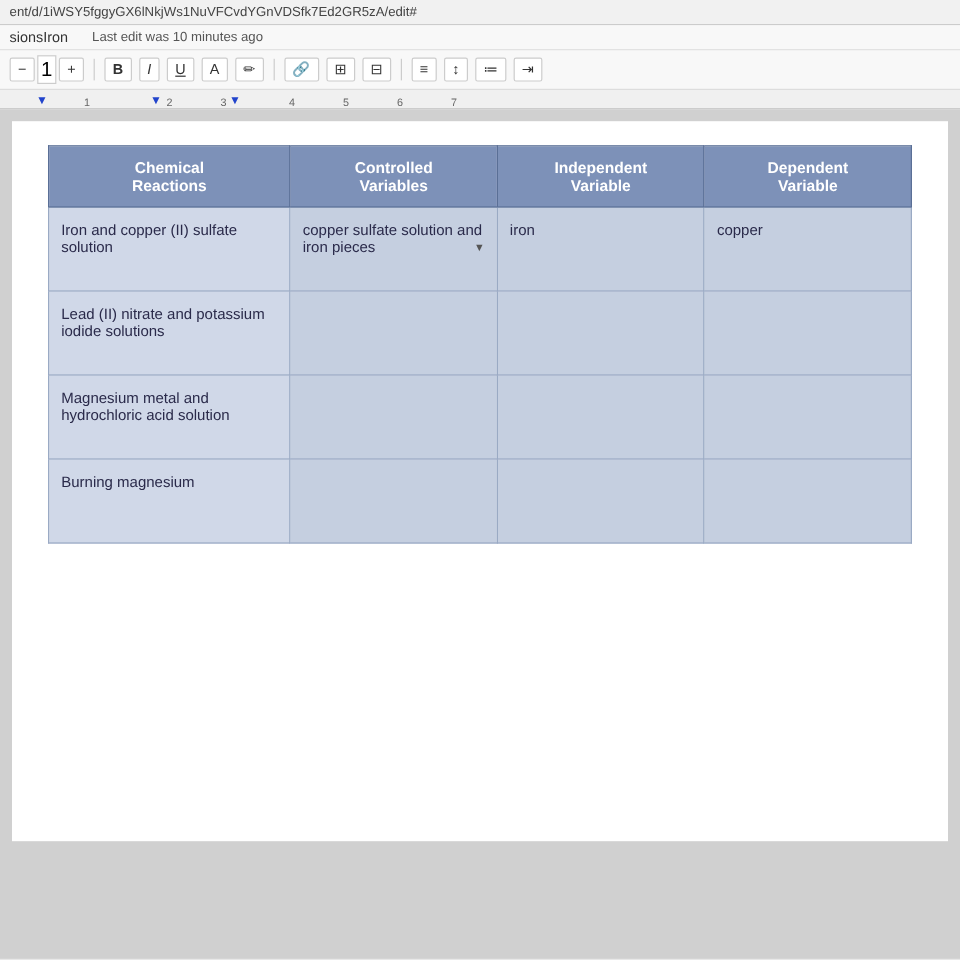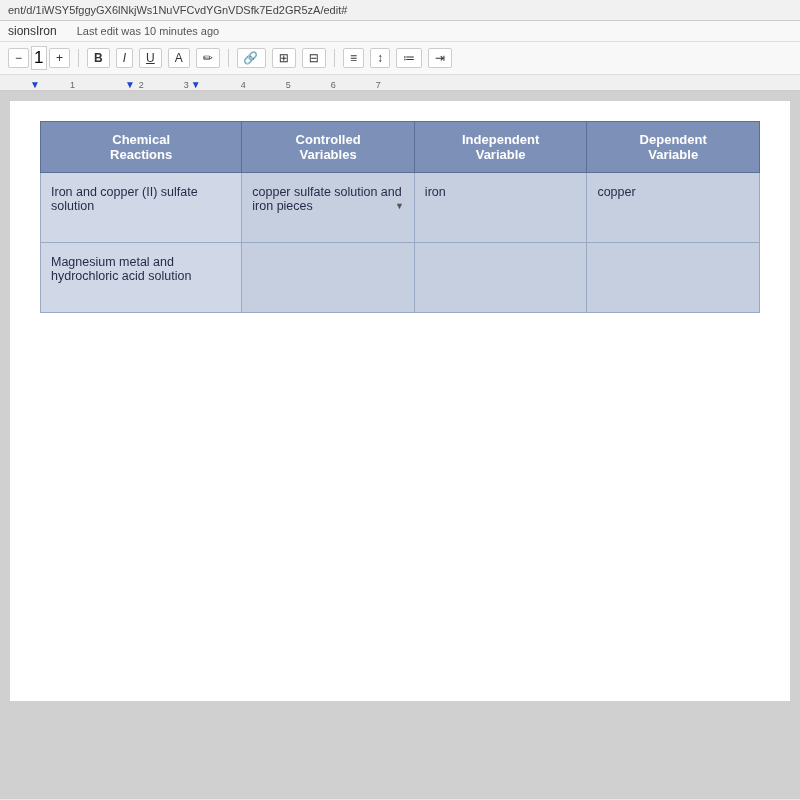--- a/index.html
+++ b/index.html
@@ -240,21 +240,33 @@
         </tr>
       </thead>
       <tbody id="table-body">
       <tr>
             <td>Iron and copper (II) sulfate solution</td>
             <td>copper sulfate solution and iron pieces<span class="dropdown-arrow">▼</span></td>
             <td>iron</td>
             <td>copper</td>
           </tr>
           <tr>
+            <td>Lead (II) nitrate and potassium iodide solutions</td>
+            <td></td>
+            <td></td>
+            <td></td>
+          </tr>
+          <tr>
             <td>Magnesium metal and hydrochloric acid solution</td>
+            <td></td>
+            <td></td>
+            <td></td>
+          </tr>
+          <tr>
+            <td>Burning magnesium</td>
             <td></td>
             <td></td>
             <td></td>
           </tr>
         </tbody>
     </table>
   </div>
 </div>
 
 </body></html>

